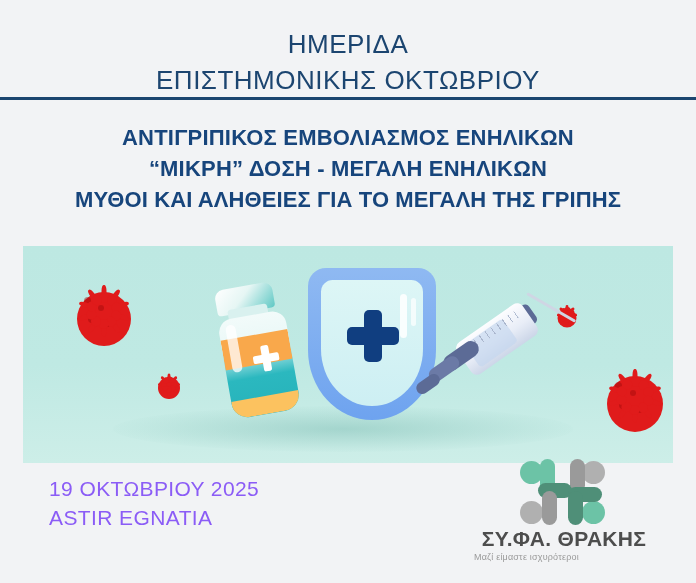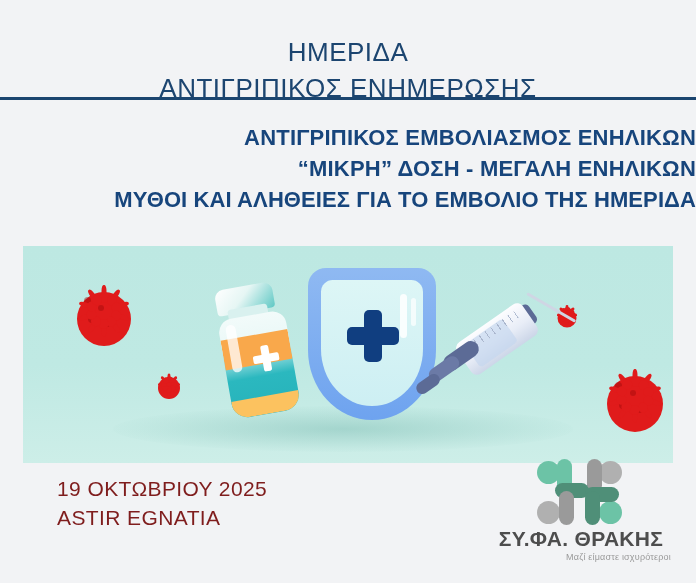--- a/index.html
+++ b/index.html
@@ -18,21 +18,21 @@
   .poster {
     position: relative;
     width: 696px;
     height: 583px;
     background: #f2f3f5;
   }
 
   
   .header {
     position: absolute;
-    top: 12px;
+    top: 4px;
     left: 0;
     width: 696px;
     height: 98px;
     text-align: center;
   }
   .header-line {
     color: #1c4570;
     font-size: 26px;
     font-weight: 400;
     letter-spacing: 0.5px;
@@ -49,21 +49,21 @@
     height: 3px;
     background: #1b456f;
   }
 
   
   .title-block {
     position: absolute;
     top: 122px;
     left: 0;
     width: 696px;
-    text-align: right;
+    text-align: center;
   }
   .title-line {
     color: #17457c;
     font-weight: bold;
     line-height: 31px;
     white-space: nowrap;
   }
   .title-line.t1 { font-size: 22px; letter-spacing: 0.2px; }
   .title-line.t2 { font-size: 22px; letter-spacing: 0.2px; }
   .title-line.t3 { font-size: 22px; letter-spacing: 0.1px; }
@@ -223,63 +223,63 @@
     background: #6b7aa6; border-radius: 7px; transform: rotate(-35deg);
   }
   .syr-plunger-end {
     position: absolute; left: -20px; top: 92px; width: 26px; height: 12px;
     background: #5c6b96; border-radius: 6px; transform: rotate(-35deg);
   }
 
   
   .info {
     position: absolute;
-    left: 57px;
+    left: 49px;
     top: 474px;
-    color: #7f1d1d;
+    color: #8b5cf6;
   }
   .info-line {
     font-size: 21px;
     font-weight: 400;
     line-height: 29px;
     letter-spacing: 0.4px;
     white-space: nowrap;
   }
 
   
-  .logo { position: absolute; left: 491px; top: 457px; width: 180px; height: 118px; }
+  .logo { position: absolute; left: 474px; top: 457px; width: 180px; height: 118px; }
   .logo-mark { position: absolute; left: 42px; top: 0; width: 96px; height: 72px; }
   .lm-circ { position: absolute; width: 23px; height: 23px; border-radius: 50%; }
   .lm-arm  { position: absolute; border-radius: 11px; }
   .logo-name {
     position: absolute; left: 0; top: 70px; width: 180px;
     text-align: center; font-size: 21px; font-weight: bold;
     color: #4d4d4d; letter-spacing: 0.3px; white-space: nowrap;
   }
   .logo-tag {
     position: absolute; left: 0; top: 95px; width: 180px;
-    text-align: right; font-size: 9px; font-weight: 400;
+    text-align: left; font-size: 9px; font-weight: 400;
     color: #9a9a9a; letter-spacing: 0.2px; white-space: nowrap;
   }
 </style>
 </head>
 <body>
 
 <div class="poster">
 
   <div class="header">
     <div class="header-line l1">ΗΜΕΡΙΔΑ</div>
-    <div class="header-line l2">ΑΝΤΙΓΡΙΠΙΚΟΣ ΕΝΗΜΕΡΩΣΗΣ</div>
+    <div class="header-line l2">ΕΠΙΣΤΗΜΟΝΙΚΗΣ ΟΚΤΩΒΡΙΟΥ</div>
   </div>
   <div class="divider"></div>
 
   <div class="title-block">
     <div class="title-line t1">ΑΝΤΙΓΡΙΠΙΚΟΣ ΕΜΒΟΛΙΑΣΜΟΣ ΕΝΗΛΙΚΩΝ</div>
     <div class="title-line t2">“ΜΙΚΡΗ” ΔΟΣΗ - ΜΕΓΑΛΗ ΕΝΗΛΙΚΩΝ</div>
-    <div class="title-line t3">ΜΥΘΟΙ ΚΑΙ ΑΛΗΘΕΙΕΣ ΓΙΑ ΤΟ ΕΜΒΟΛΙΟ ΤΗΣ ΗΜΕΡΙΔΑ</div>
+    <div class="title-line t3">ΜΥΘΟΙ ΚΑΙ ΑΛΗΘΕΙΕΣ ΓΙΑ ΤΟ ΜΕΓΑΛΗ ΤΗΣ ΓΡΙΠΗΣ</div>
   </div>
 
   <div class="illustration">
     <div class="ill-shadow"></div>
 
     <div class="virus" style="left:43px; top:35px; width:76px; height:76px;">
       <div class="body" style="width:54px; height:54px;"></div>
       <div class="dot" style="left:18px; top:16px; width:7px; height:7px;"></div>
       <div class="dot" style="left:32px; top:24px; width:6px; height:6px;"></div>
       <div class="dot" style="left:22px; top:34px; width:8px; height:8px;"></div>

